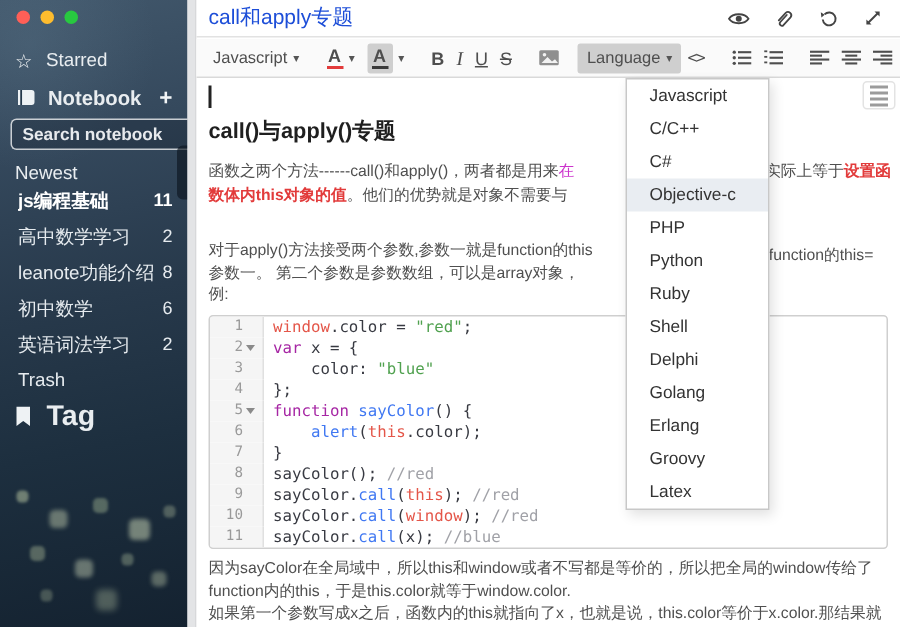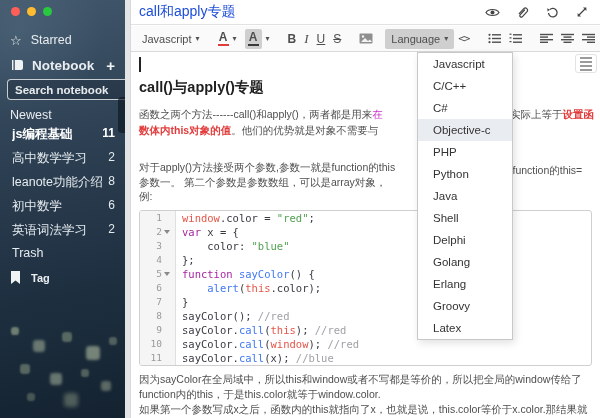--- a/index.html
+++ b/index.html
@@ -40,21 +40,21 @@
     border:1px solid rgba(255,255,255,.75); border-radius:4px; color:#fff;
     font-family:"Liberation Sans",sans-serif; font-size:11.5px; font-weight:700; padding:0 7px; outline:none; }
   .nb-search::placeholder { color:#f2f4f6; opacity:.95; }
   .row-newest { top:106px; height:18px; font-size:12.5px; }
   .nb-list { position:absolute; left:0; top:126px; width:125px; }
   .nb-item { display:flex; height:24px; padding:0 10px 0 12px;
     font-size:12.5px; color:#e6ebef; cursor:pointer; }
   .nb-item.active { font-weight:700; color:#fff; }
   .nb-label { white-space:nowrap; overflow:hidden; }
   .nb-count { margin-left:auto; font-size:12px; }
-  .row-tag { top:268px; height:20px; font-size:11px; font-weight:700; gap:10px; }
+  .row-tag { top:268px; height:20px; font-size:19px; font-weight:700; gap:10px; }
   .s-icon svg { display:block; }
   .side-handle { position:absolute; right:0; top:97px; width:7px; height:36px;
     background:rgba(12,22,32,.65); border-radius:4px 0 0 4px; }
 
   .divider-strip { position:absolute; left:125px; top:0; width:6px; height:418px;
     background:#e3e4e6; border-right:1px solid #d7d8da; }
 
   
   .editor { position:absolute; left:131px; top:0; width:469px; height:418px; background:#fff; }
   .e-header { position:absolute; left:0; top:0; width:469px; height:25px;
@@ -431,21 +431,21 @@
     </div>
 
     <div class="lang-menu">
       <ul id="lang-items">
           <li class="lm-item">Javascript</li>
           <li class="lm-item">C/C++</li>
           <li class="lm-item">C#</li>
           <li class="lm-item selected">Objective-c</li>
           <li class="lm-item">PHP</li>
           <li class="lm-item">Python</li>
-          <li class="lm-item">Java</li>
+          <li class="lm-item">Ruby</li>
           <li class="lm-item">Shell</li>
           <li class="lm-item">Delphi</li>
           <li class="lm-item">Golang</li>
           <li class="lm-item">Erlang</li>
           <li class="lm-item">Groovy</li>
           <li class="lm-item">Latex</li>
         </ul>
     </div>
 
   </main>

